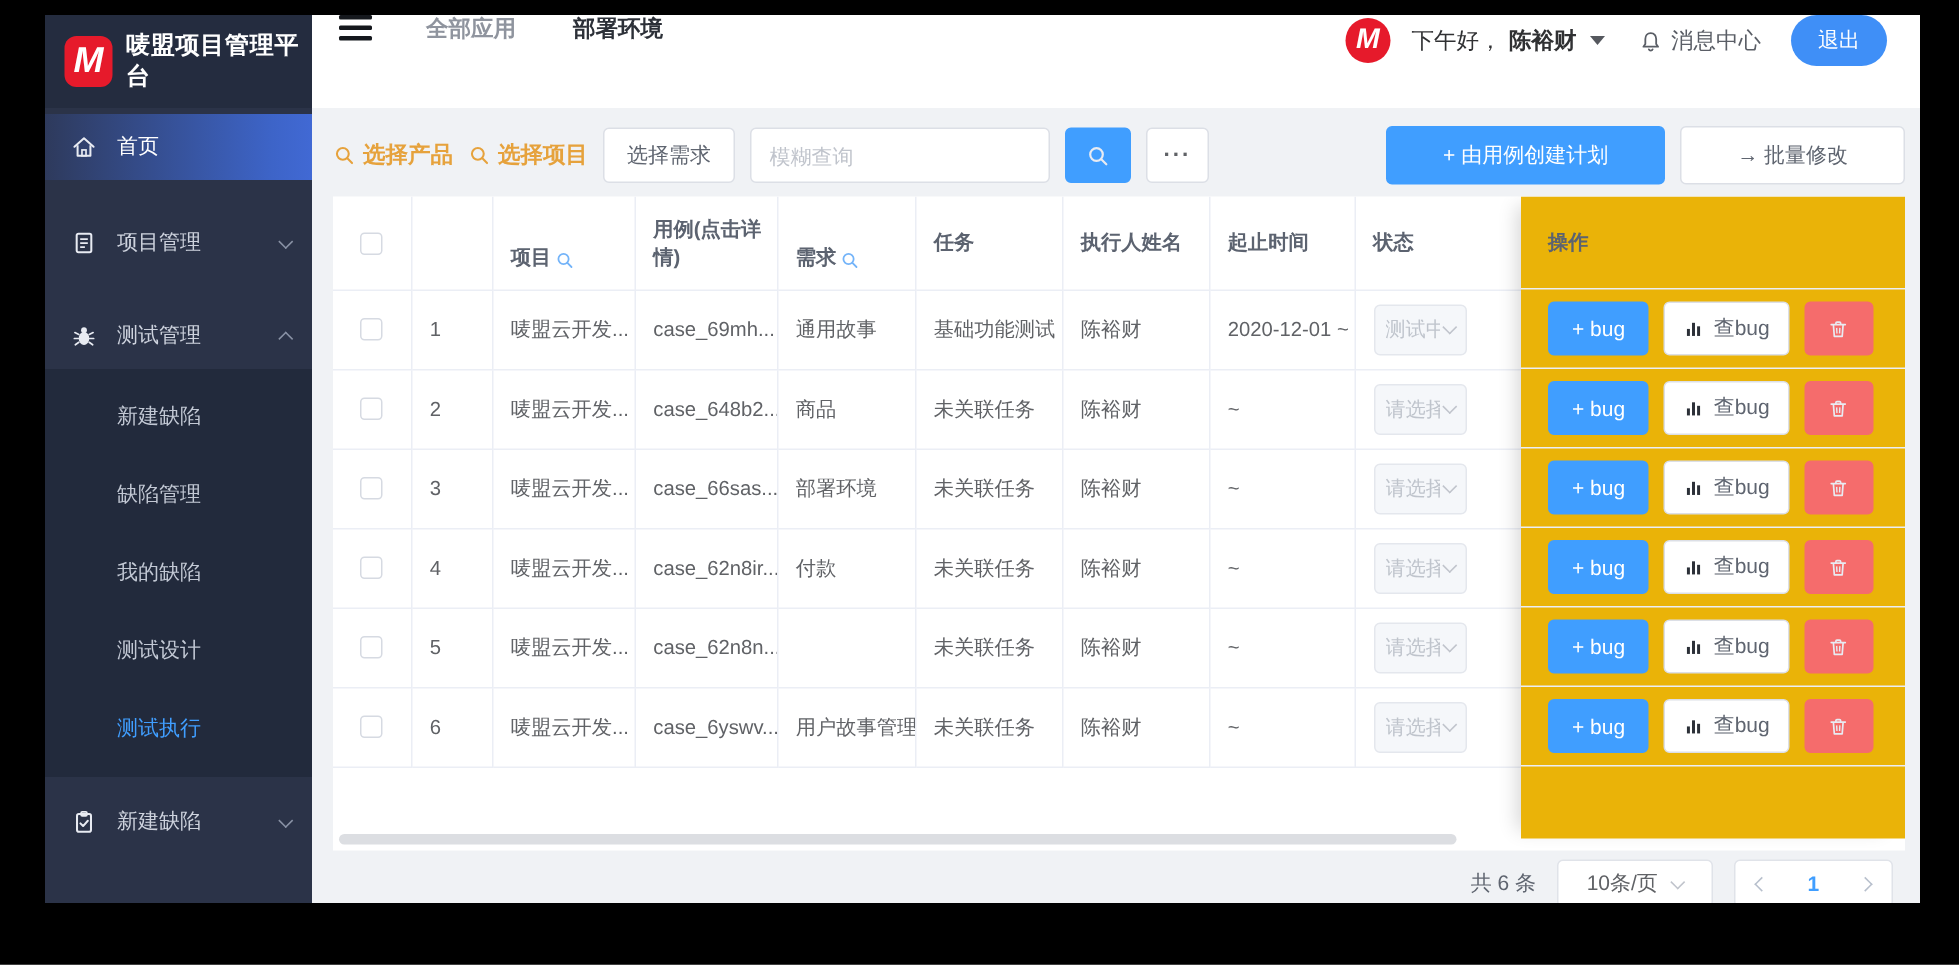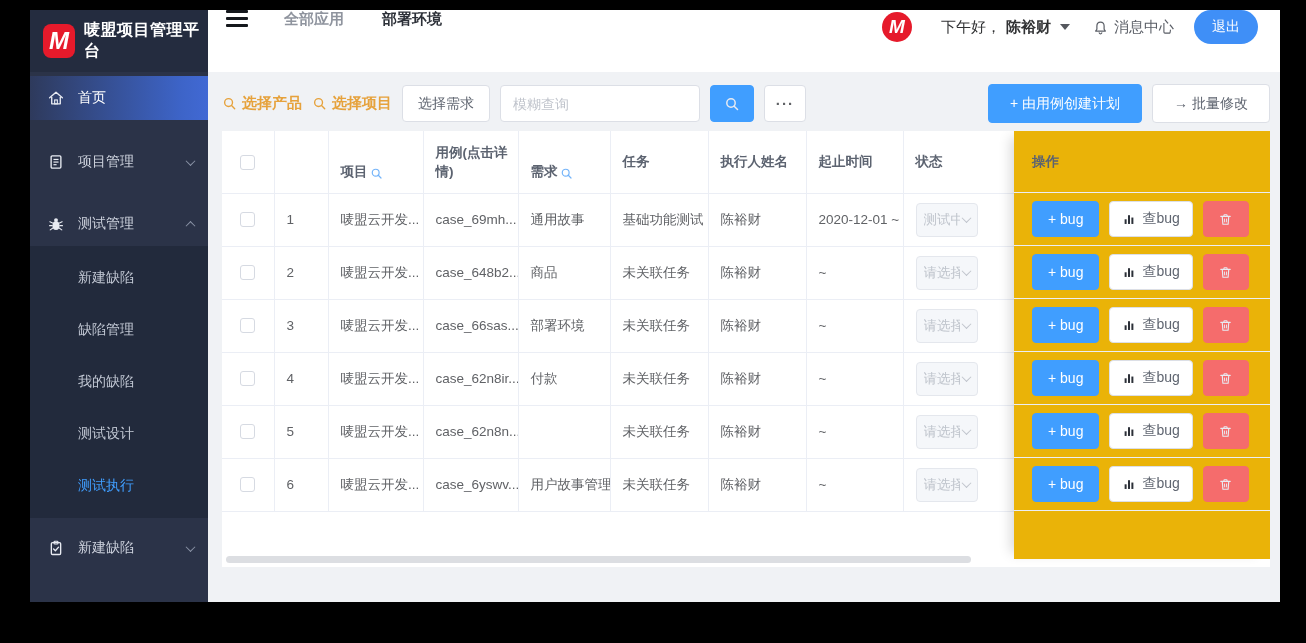--- a/index.html
+++ b/index.html
@@ -30,21 +30,21 @@
 
   
   .main { flex:1; min-width:0; display:flex; flex-direction:column; }
   .topbar { height:62px; flex-shrink:0; background:#fff; display:flex; align-items:flex-start; padding:0 22px 0 18px; }
   .hamburger { width:22px; display:flex; flex-direction:column; gap:4px; cursor:pointer; margin-right:36px; }
   .hamburger i { display:block; height:3px; background:#15181d; border-radius:1px; }
   .topnav-item { font-size:15px; font-weight:bold; color:#2c3038; margin-right:38px; cursor:pointer; }
   .topnav-item.dim { color:#8f949e; }
   .top-right { margin-left:auto; display:flex; align-items:center; gap:14px; }
   .avatar { width:30px; height:30px; border-radius:50%; background:#e61a2b; color:#fff; font-weight:bold; font-style:italic; font-size:19px; display:flex; align-items:center; justify-content:center; cursor:pointer; }
-  .greeting { font-size:15px; color:#303133; display:flex; align-items:center; gap:3px; cursor:pointer;margin-left:15px; }
+  .greeting { font-size:15px; color:#303133; display:flex; align-items:center; gap:3px; cursor:pointer; }
   .greeting b { margin-left:2px; }
   .caret { width:0; height:0; border-left:5px solid transparent; border-right:5px solid transparent; border-top:6px solid #55585e; margin-left:6px; }
   .messages { display:flex; align-items:center; gap:5px; color:#5a5e66; font-size:15px; cursor:pointer; margin-left:8px; }
   .messages .micon { color:#5a5e66; width:17px; height:17px; }
   .logout { border:none; background:#3f8ff7; color:#fff; font-size:14px; padding:8px 18px; border-radius:17px; cursor:pointer; margin-left:6px; }
 
   
   .content { flex:1; padding:12px 10px 0 14px; display:flex; flex-direction:column; min-height:0; }
   .toolbar { display:flex; align-items:center; gap:10px; margin-bottom:8px; flex-shrink:0; }
   .olink { display:inline-flex; align-items:center; gap:5px; color:#e6a23c; font-weight:bold; font-size:15px; cursor:pointer; }
@@ -53,21 +53,21 @@
   .btn.blue { background:#409eff; border-color:#409eff; color:#fff; }
   .btn.red { background:#f56c6c; border-color:#f56c6c; color:#fff; }
   .tb-btn { height:37px; padding:0 15px; }
   .search-input { width:200px; height:37px; border:1px solid #dcdfe6; border-radius:4px; padding:0 12px; font-size:14px; color:#303133; outline:none; font-family:inherit; }
   .search-input::placeholder { color:#c0c4cc; }
   .sq { width:44px; height:37px; padding:0; }
   .sq .micon { width:16px; height:16px; }
   .more-btn { width:42px; height:37px; padding:0; color:#606266; font-weight:bold; letter-spacing:2px; }
   .more-btn span { position:relative; top:-4px; font-size:15px; }
   .toolbar .spacer { flex:1; }
-  .big-btn { height:39px; padding:0 21px; font-size:14px; }
+  .big-btn { height:39px; padding:0 37px; font-size:14px; }
 
   
   .table-wrap { position:relative; background:#fff; height:436px; flex-shrink:0; overflow:hidden; }
   table { border-collapse:collapse; width:100%; table-layout:fixed; }
   th, td { border-bottom:1px solid #ebeef5; border-right:1px solid #ebeef5; padding:0 0 0 12px; text-align:left; font-size:13.5px; color:#606266; white-space:nowrap; overflow:hidden; }
   th { height:62px; color:#5c6370; font-weight:bold; white-space:normal; line-height:19px; padding-right:6px; }
   td { height:53px; }
   .cb-cell { text-align:center; padding:0; }
   .checkbox { display:inline-block; width:15px; height:15px; border:1px solid #d6dae2; border-radius:3px; background:#fff; vertical-align:middle; cursor:pointer; }
   .th-ico { display:inline-flex; align-items:center; gap:2px;margin-top:19px; }
@@ -481,16 +481,32 @@
                 <svg class="micon">
                   <use href="#ic-trash"></use>
                 </svg>
               </button>
           </div>
         </div>
 
         <div class="h-scrollbar"></div>
       </div>
 
+      <div class="footer">
+        <span>共 6 条</span>
+        <div class="page-size">
+          <span>10条/页</span>
+          <span class="chev down"></span>
+        </div>
+        <div class="pager">
+          <span class="pg-btn">
+              <span class="chev left"></span>
+            </span>
+          <span class="pg-num">1</span>
+          <span class="pg-btn">
+              <span class="chev right"></span>
+            </span>
+        </div>
+      </div>
 
     </div>
   </div>
 </div>
 
 </body></html>

